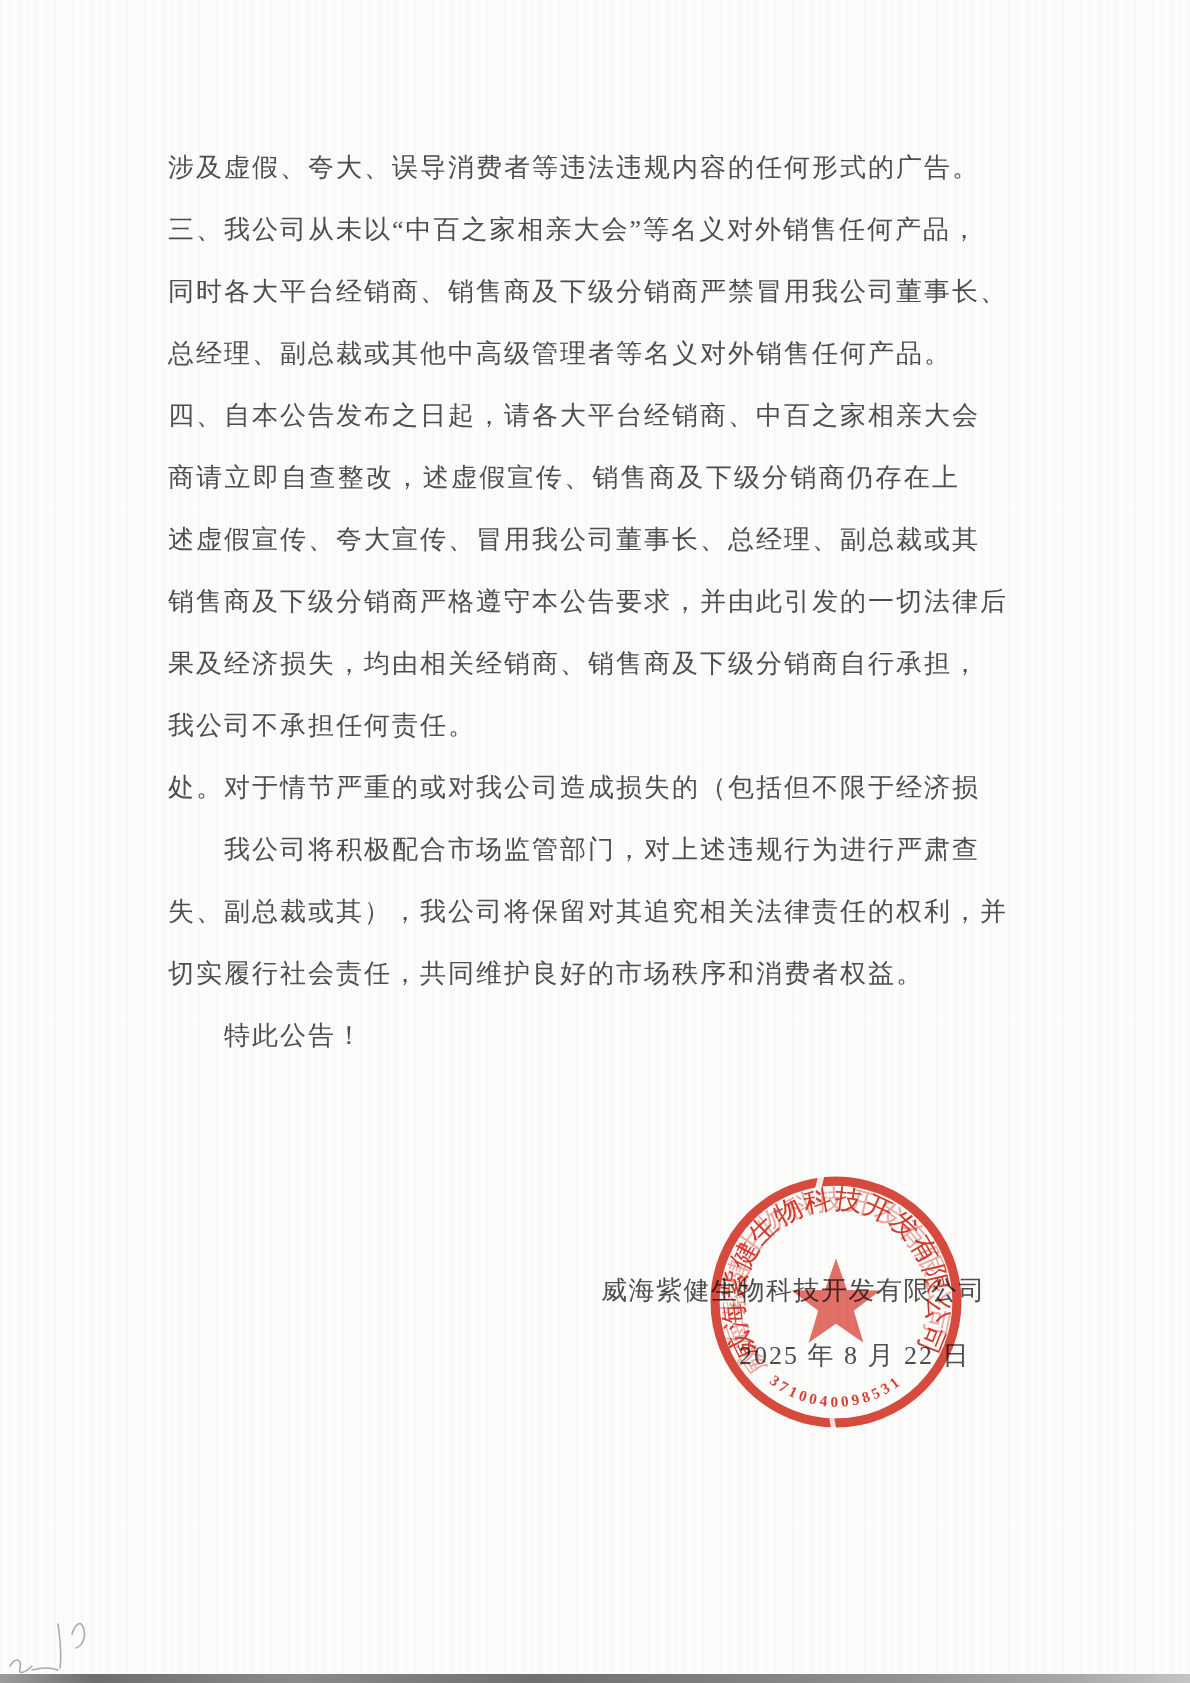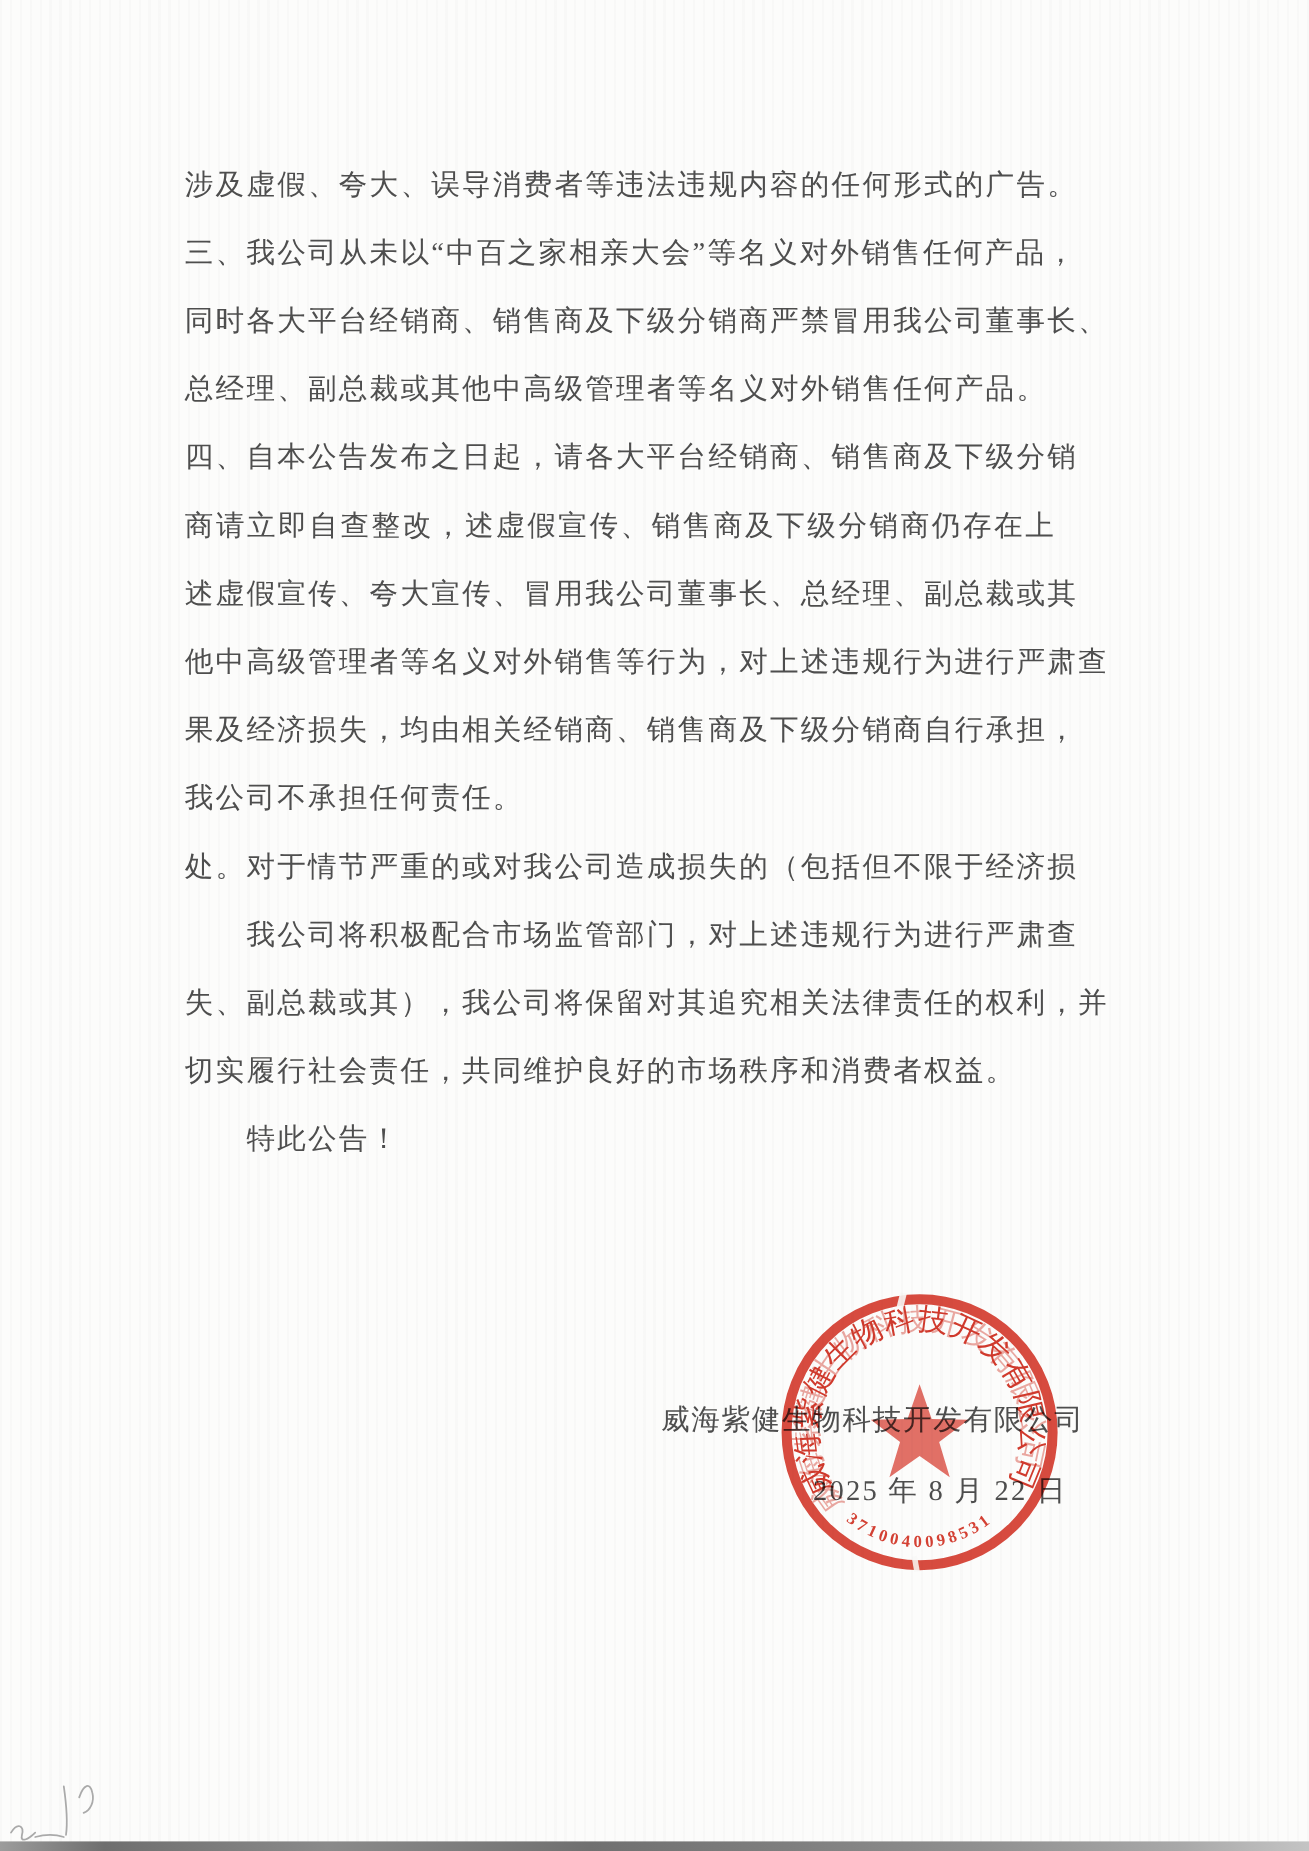--- a/index.html
+++ b/index.html
@@ -72,24 +72,24 @@
 </head>
 <body>
 
 <div class="page">
 
   <div class="body-text">
     <div class="line end">涉及虚假、夸大、误导消费者等违法违规内容的任何形式的广告。</div>
     <div class="line">三、我公司从未以“中百之家相亲大会”等名义对外销售任何产品，</div>
     <div class="line">同时各大平台经销商、销售商及下级分销商严禁冒用我公司董事长、</div>
     <div class="line end">总经理、副总裁或其他中高级管理者等名义对外销售任何产品。</div>
-    <div class="line">四、自本公告发布之日起，请各大平台经销商、销售商及下级分销</div>
+    <div class="line">四、自本公告发布之日起，请各大平台经销商、中百之家相亲大会</div>
     <div class="line">商请立即自查整改，述虚假宣传、销售商及下级分销商仍存在上</div>
     <div class="line">述虚假宣传、夸大宣传、冒用我公司董事长、总经理、副总裁或其</div>
-    <div class="line">他中高级管理者等名义对外销售等行为，对上述违规行为进行严肃查</div>
+    <div class="line">销售商及下级分销商严格遵守本公告要求，并由此引发的一切法律后</div>
     <div class="line">果及经济损失，均由相关经销商、销售商及下级分销商自行承担，</div>
     <div class="line end">我公司不承担任何责任。</div>
     <div class="line">处。对于情节严重的或对我公司造成损失的（包括但不限于经济损</div>
     <div class="line">　　我公司将积极配合市场监管部门，对上述违规行为进行严肃查</div>
     <div class="line">失、副总裁或其），我公司将保留对其追究相关法律责任的权利，并</div>
     <div class="line end">切实履行社会责任，共同维护良好的市场秩序和消费者权益。</div>
     <div class="line end">　　特此公告！</div>
   </div>
 
   <div class="signature">威海紫健生物科技开发有限公司</div>

